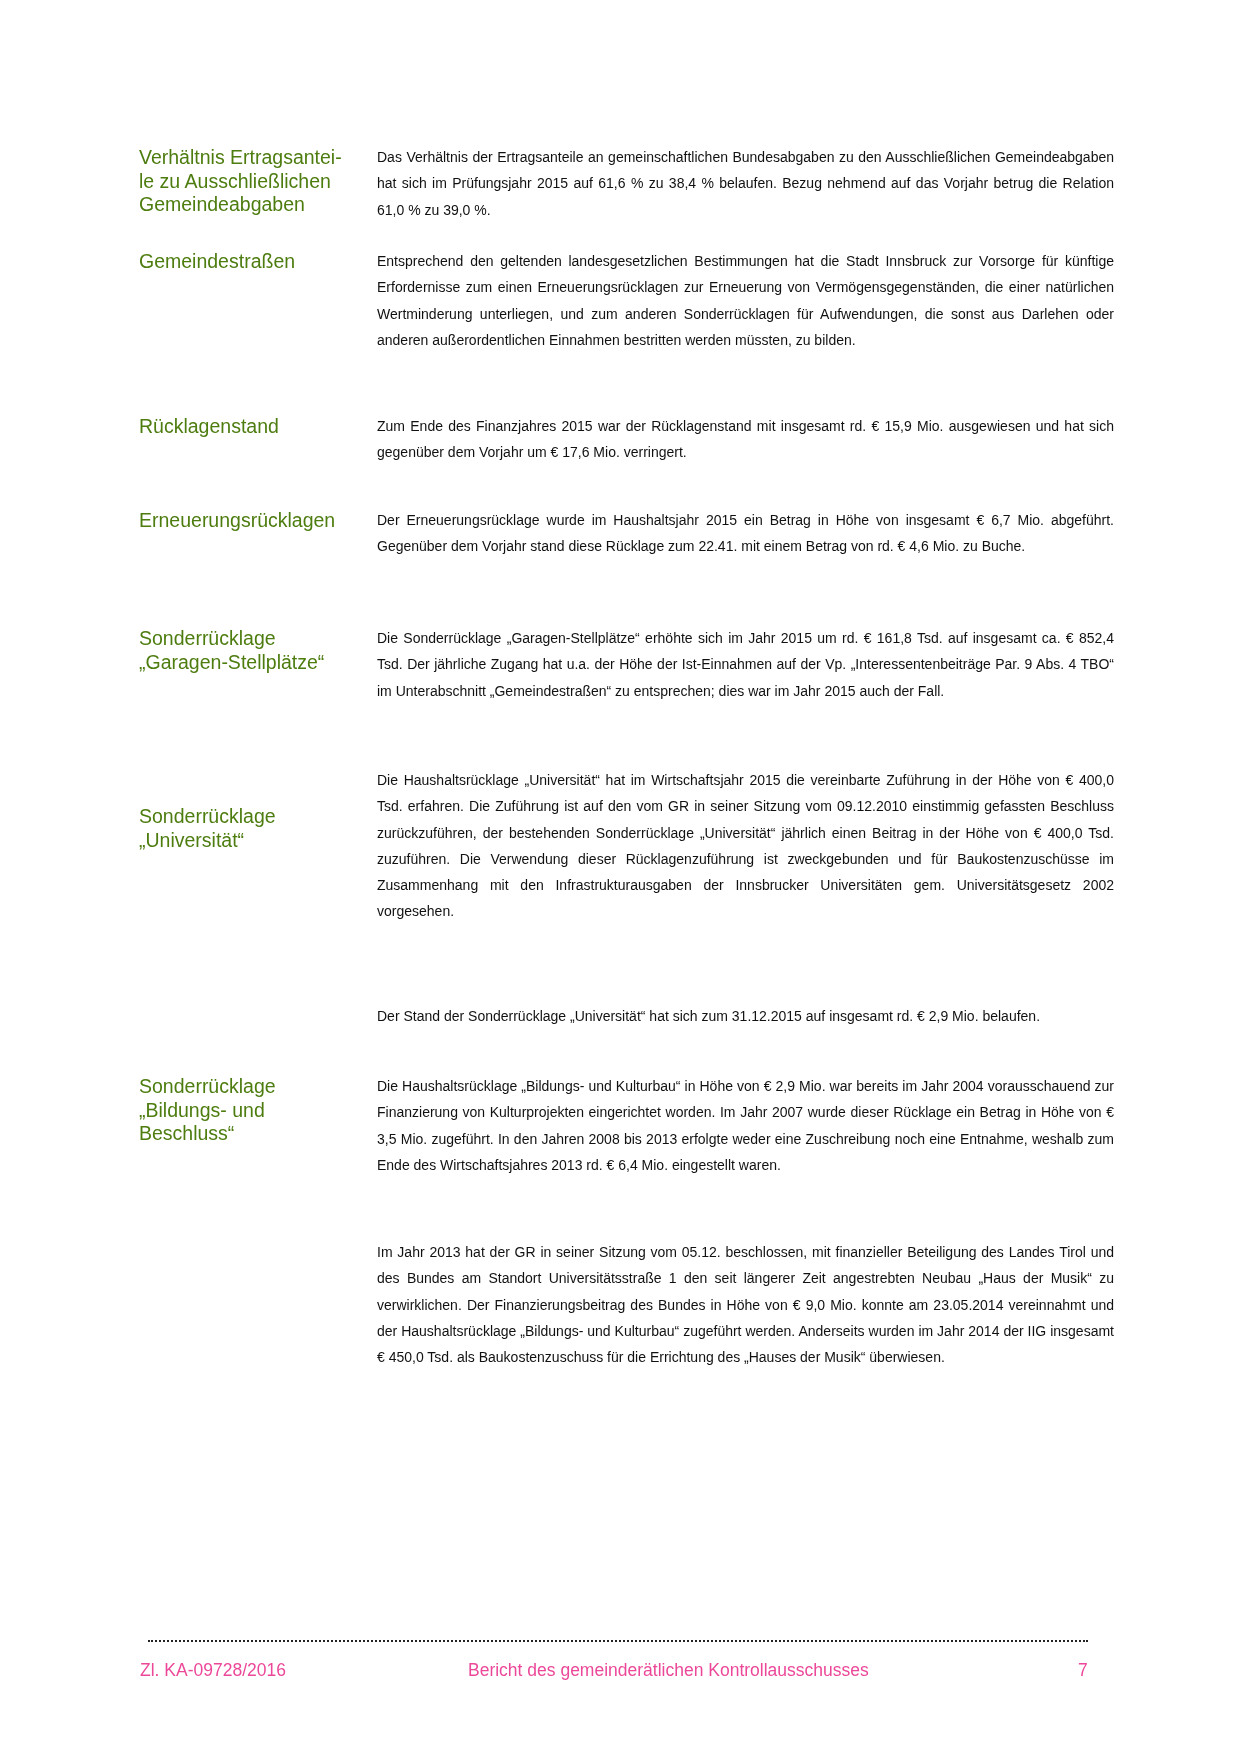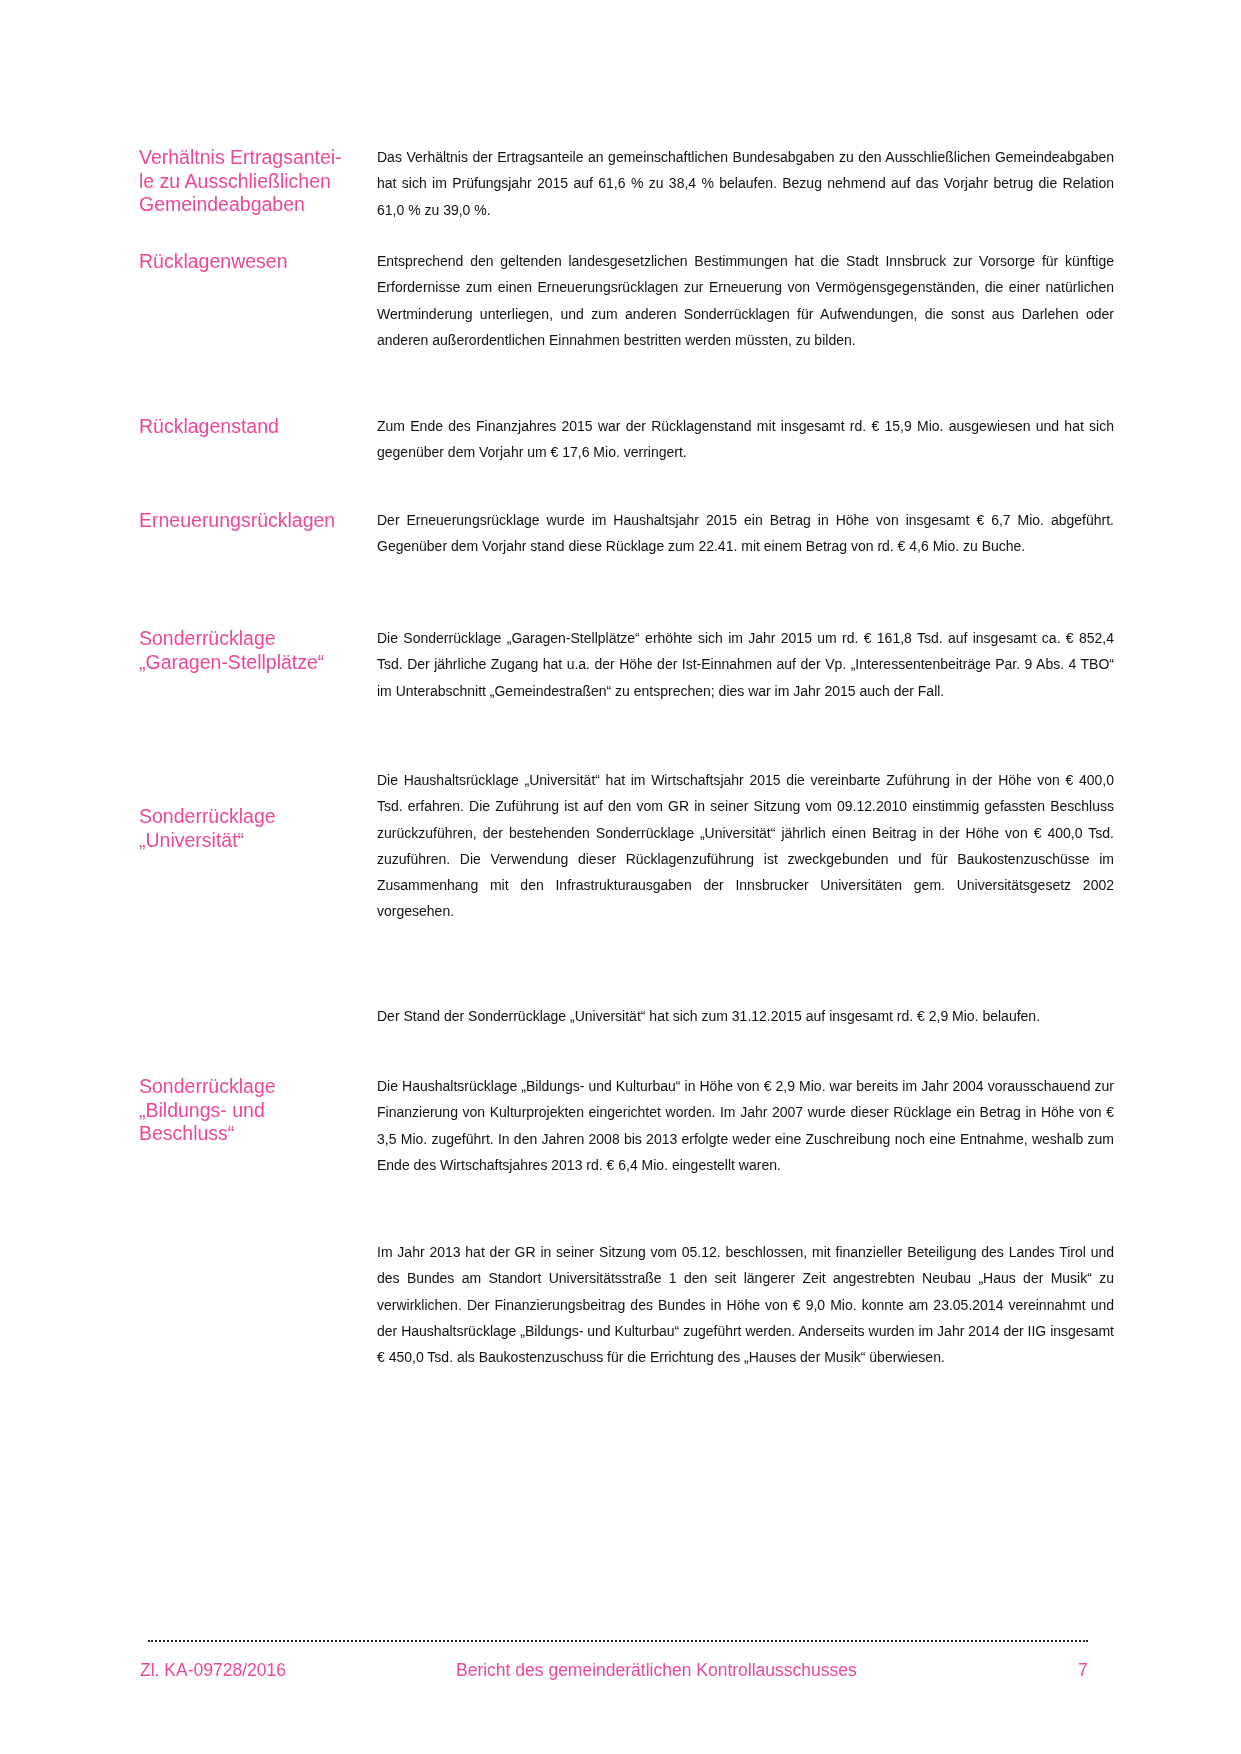--- a/index.html
+++ b/index.html
@@ -1,33 +1,33 @@
 <!DOCTYPE html>
 <html><head>
   <meta charset="utf-8">
   <style>
     html, body { margin: 0; padding: 0; background: #ffffff; }
     body { width: 1241px; height: 1754px; position: relative; overflow: hidden;
       font-family: "Liberation Sans", sans-serif; color: #111; }
-    .label { position: absolute; left: 139px; width: 215px; color: #ec4899;
+    .label { position: absolute; left: 139px; width: 215px; color: #4d7c0f;
       font-size: 19.5px; line-height: 23.5px; }
     .body { position: absolute; left: 377px; width: 737px; font-size: 14px;
       line-height: 26.3px; text-align: justify; text-align-last: left; }
     .footer-dots { position: absolute; left: 148px; top: 1640px; width: 940px;
       border-top: 2px dotted #222; }
     .footer { position: absolute; top: 1660px; font-size: 17.5px; color: #ec4899; }
   </style>
 </head>
 <body>
 
 <div>
   <div class="label" style="top:146px">Verhältnis Ertragsantei-le zu Ausschließlichen Gemeindeabgaben</div>
   <div class="body" style="top:144px">Das Verhältnis der Ertragsanteile an gemeinschaftlichen Bundesabgaben zu den Ausschließlichen Gemeindeabgaben hat sich im Prüfungsjahr 2015 auf 61,6 % zu 38,4 % belaufen. Bezug nehmend auf das Vorjahr betrug die Relation 61,0 % zu 39,0 %.</div>
 
-  <div class="label" style="top:250px">Rücklagenwesen</div>
+  <div class="label" style="top:250px">Gemeindestraßen</div>
   <div class="body" style="top:248px">Entsprechend den geltenden landesgesetzlichen Bestimmungen hat die Stadt Innsbruck zur Vorsorge für künftige Erfordernisse zum einen Erneuerungsrücklagen zur Erneuerung von Vermögensgegenständen, die einer natürlichen Wertminderung unterliegen, und zum anderen Sonderrücklagen für Aufwendungen, die sonst aus Darlehen oder anderen außerordentlichen Einnahmen bestritten werden müssten, zu bilden.</div>
 
   <div class="label" style="top:415px">Rücklagenstand</div>
   <div class="body" style="top:413px">Zum Ende des Finanzjahres 2015 war der Rücklagenstand mit insgesamt rd. € 15,9 Mio. ausgewiesen und hat sich gegenüber dem Vorjahr um € 17,6 Mio. verringert.</div>
 
   <div class="label" style="top:509px">Erneuerungsrücklagen</div>
   <div class="body" style="top:507px">Der Erneuerungsrücklage wurde im Haushaltsjahr 2015 ein Betrag in Höhe von insgesamt € 6,7 Mio. abgeführt. Gegenüber dem Vorjahr stand diese Rücklage zum 22.41. mit einem Betrag von rd. € 4,6 Mio. zu Buche.</div>
 
   <div class="label" style="top:627px;width:190px">Sonderrücklage „Garagen-Stellplätze“</div>
   <div class="body" style="top:625px">Die Sonderrücklage „Garagen-Stellplätze“ erhöhte sich im Jahr 2015 um rd. € 161,8 Tsd. auf insgesamt ca. € 852,4 Tsd. Der jährliche Zugang hat u.a. der Höhe der Ist-Einnahmen auf der Vp. „Interessentenbeiträge Par. 9 Abs. 4 TBO“ im Unterabschnitt „Gemeindestraßen“ zu entsprechen; dies war im Jahr 2015 auch der Fall.</div>
@@ -36,14 +36,14 @@
   <div class="body" style="top:767px">Die Haushaltsrücklage „Universität“ hat im Wirtschaftsjahr 2015 die vereinbarte Zuführung in der Höhe von € 400,0 Tsd. erfahren. Die Zuführung ist auf den vom GR in seiner Sitzung vom 09.12.2010 einstimmig gefassten Beschluss zurückzuführen, der bestehenden Sonderrücklage „Universität“ jährlich einen Beitrag in der Höhe von € 400,0 Tsd. zuzuführen. Die Verwendung dieser Rücklagenzuführung ist zweckgebunden und für Baukostenzuschüsse im Zusammenhang mit den Infrastrukturausgaben der Innsbrucker Universitäten gem. Universitätsgesetz 2002 vorgesehen.</div>
   <div class="body" style="top:1003px">Der Stand der Sonderrücklage „Universität“ hat sich zum 31.12.2015 auf insgesamt rd. € 2,9 Mio. belaufen.</div>
 
   <div class="label" style="top:1075px;width:150px">Sonderrücklage „Bildungs- und Beschluss“</div>
   <div class="body" style="top:1073px">Die Haushaltsrücklage „Bildungs- und Kulturbau“ in Höhe von € 2,9 Mio. war bereits im Jahr 2004 vorausschauend zur Finanzierung von Kulturprojekten eingerichtet worden. Im Jahr 2007 wurde dieser Rücklage ein Betrag in Höhe von € 3,5 Mio. zugeführt. In den Jahren 2008 bis 2013 erfolgte weder eine Zuschreibung noch eine Entnahme, weshalb zum Ende des Wirtschaftsjahres 2013 rd. € 6,4 Mio. eingestellt waren.</div>
   <div class="body" style="top:1239px">Im Jahr 2013 hat der GR in seiner Sitzung vom 05.12. beschlossen, mit finanzieller Beteiligung des Landes Tirol und des Bundes am Standort Universitätsstraße 1 den seit längerer Zeit angestrebten Neubau „Haus der Musik“ zu verwirklichen. Der Finanzierungsbeitrag des Bundes in Höhe von € 9,0 Mio. konnte am 23.05.2014 vereinnahmt und der Haushaltsrücklage „Bildungs- und Kulturbau“ zugeführt werden. Anderseits wurden im Jahr 2014 der IIG insgesamt € 450,0 Tsd. als Baukostenzuschuss für die Errichtung des „Hauses der Musik“ überwiesen.</div>
 </div>
 
 <div class="footer-dots"></div>
 <div class="footer" style="left:140px">Zl. KA-09728/2016</div>
-<div class="footer" style="left:456px">Bericht des gemeinderätlichen Kontrollausschusses</div>
+<div class="footer" style="left:468px">Bericht des gemeinderätlichen Kontrollausschusses</div>
 <div class="footer" style="left:1078px">7</div>
 
 </body></html>

